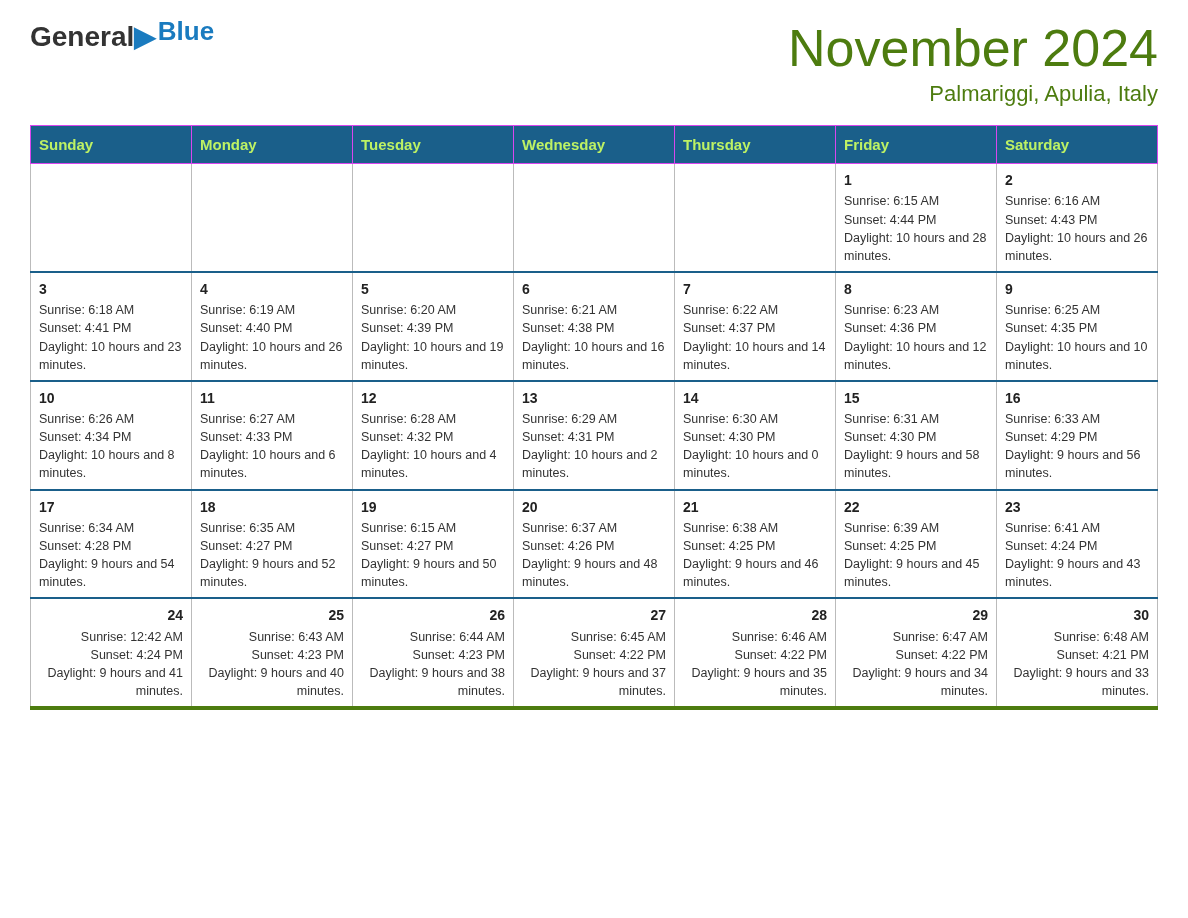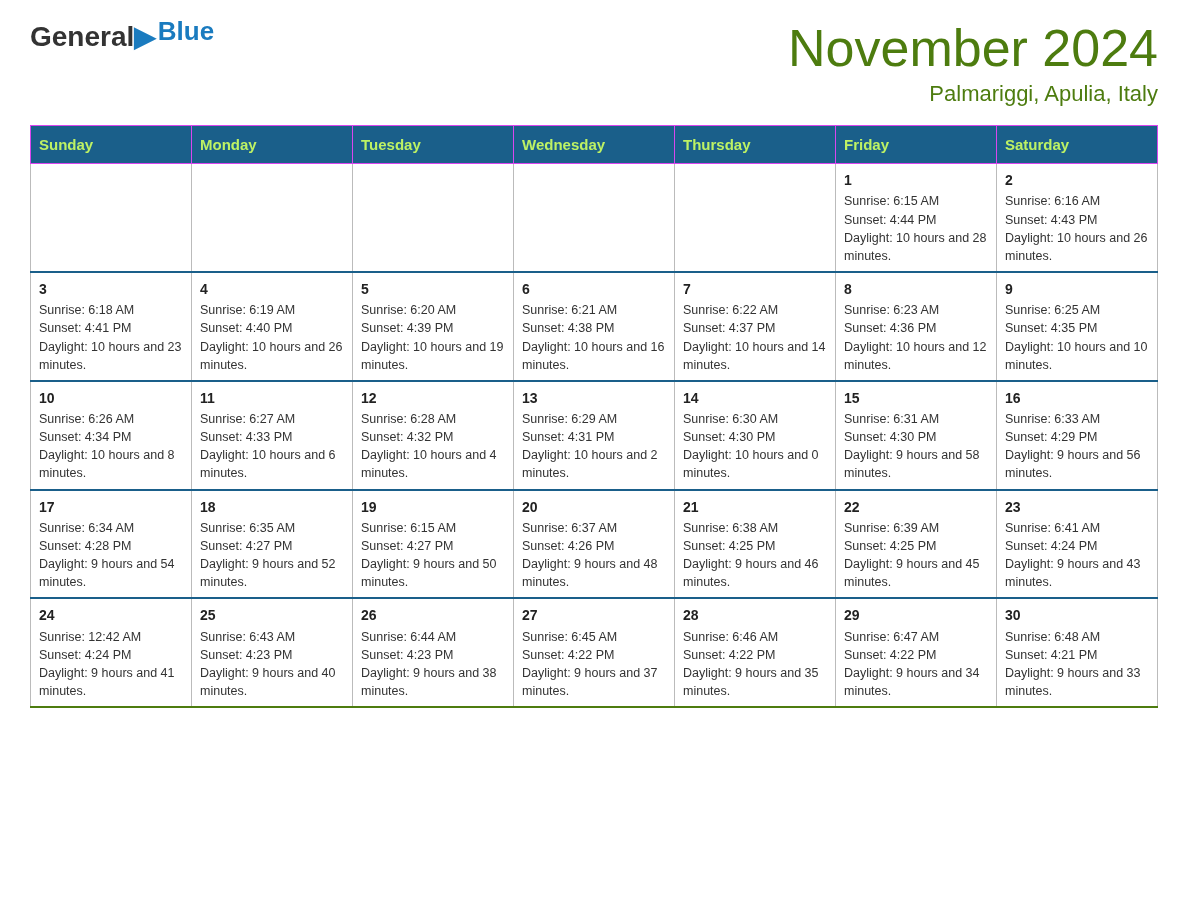--- a/index.html
+++ b/index.html
@@ -78,21 +78,22 @@
       line-height: 1.45;
     }
     .calendar-table td .day-number {
       font-size: 14px;
       font-weight: bold;
       color: #222;
       display: block;
       margin-bottom: 2px;
     }
     .calendar-table tr:last-child td {
-      border-bottom: 2px solid #4d7c0f;
+      border-bottom: 4px solid #4d7c0f;
+      text-align: right;
     }
     .row-divider td {
       border-top: 2px solid #1a5f8a !important;
     }
     .empty-cell {
       background: #fff;
     }
   </style>
 </head>
 <body>

